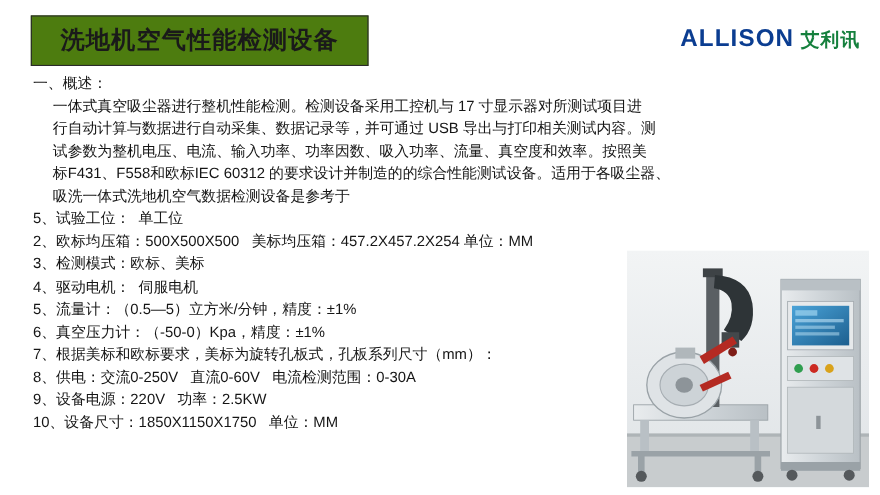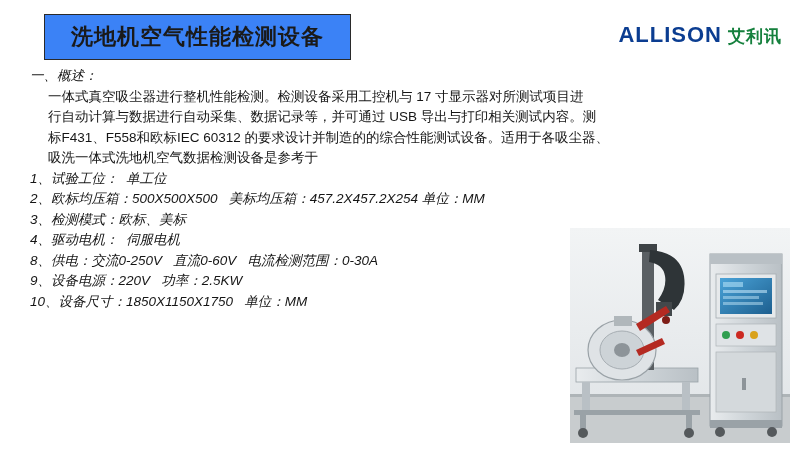--- a/index.html
+++ b/index.html
@@ -16,26 +16,26 @@
   }
   .page {
     position: relative;
     width: 800px;
     height: 450px;
     box-sizing: border-box;
   }
   
   .title-box {
     position: absolute;
-    left: 44px;
+    left: 28px;
     top: 14px;
     width: 305px;
     height: 44px;
     border: 1px solid #2a2a2a;
-    background: #3b82f6;
+    background: #4d7c0f;
     display: flex;
     align-items: center;
     justify-content: center;
   }
   .title-text {
     font-size: 22px;
     font-weight: bold;
     color: #1a1a1a;
     letter-spacing: 1px;
     line-height: 1;
@@ -67,21 +67,21 @@
     top: 66px;
     width: 742px;
     font-size: 13.5px;
     color: #151515;
     line-height: 20.5px;
   }
   .line {
     white-space: pre-wrap;
     word-break: break-all;
   }
-  .indent-1 { text-indent: 0; font-style: italic; }
+  .indent-1 { text-indent: 0; }
   .indent-2 { padding-left: 26px; }
   .indent-3 { padding-left: 18px; }
   .para {
     margin: 0;
   }
   
   .photo {
     position: absolute;
     right: 10px;
     top: 228px;
@@ -105,28 +105,32 @@
     <span class="brand-en">ALLISON</span>
     <span class="brand-cn">艾利讯</span>
   </div>
 
   <div class="content">
 
     <p class="para line indent-1">一、概述：</p>
 
     <p class="para line indent-3">一体式真空吸尘器进行整机性能检测。检测设备采用工控机与 17 寸显示器对所测试项目进</p>
     <p class="para line indent-3">行自动计算与数据进行自动采集、数据记录等，并可通过 USB 导出与打印相关测试内容。测</p>
+    <p class="para line indent-3">试参数为整机电压、电流、输入功率、功率因数、吸入功率、流量、真空度和效率。按照美</p>
     <p class="para line indent-3">标F431、F558和欧标IEC 60312 的要求设计并制造的的综合性能测试设备。适用于各吸尘器、</p>
     <p class="para line indent-3">吸洗一体式洗地机空气数据检测设备是参考于</p>
 
 
-    <p class="para line indent-1">1、试验工位：  单工位</p>
+    <p class="para line indent-1">5、试验工位：  单工位</p>
     <p class="para line indent-1">2、欧标均压箱：500X500X500   美标均压箱：457.2X457.2X254 单位：MM</p>
     <p class="para line indent-1">3、检测模式：欧标、美标</p>
     <p class="para line indent-1">4、驱动电机：  伺服电机</p>
+    <p class="para line indent-1">5、流量计：（0.5—5）立方米/分钟，精度：±1%</p>
+    <p class="para line indent-1">6、真空压力计：（-50-0）Kpa，精度：±1%</p>
+    <p class="para line indent-1">7、根据美标和欧标要求，美标为旋转孔板式，孔板系列尺寸（mm）：</p>
     <p class="para line indent-1">8、供电：交流0-250V   直流0-60V   电流检测范围：0-30A</p>
     <p class="para line indent-1">9、设备电源：220V   功率：2.5KW</p>
     <p class="para line indent-1">10、设备尺寸：1850X1150X1750   单位：MM</p>
   </div>
 
   <div class="photo">
     <svg width="220" height="215" viewBox="0 0 220 215" xmlns="http://www.w3.org/2000/svg">
       <defs>
         <linearGradient id="wall" x1="0" y1="0" x2="0" y2="1">
           <stop offset="0%" stop-color="#f2f4f5"></stop>

